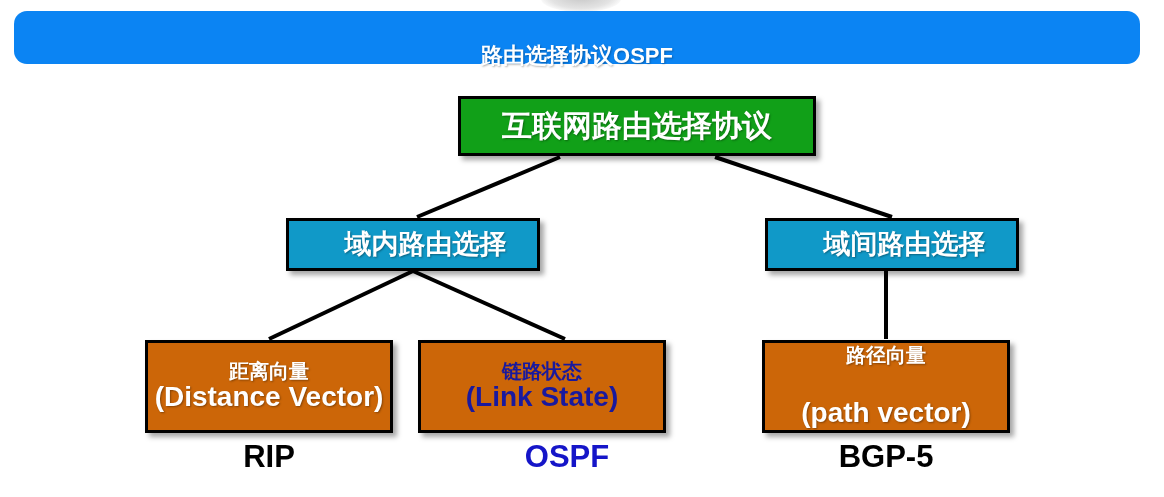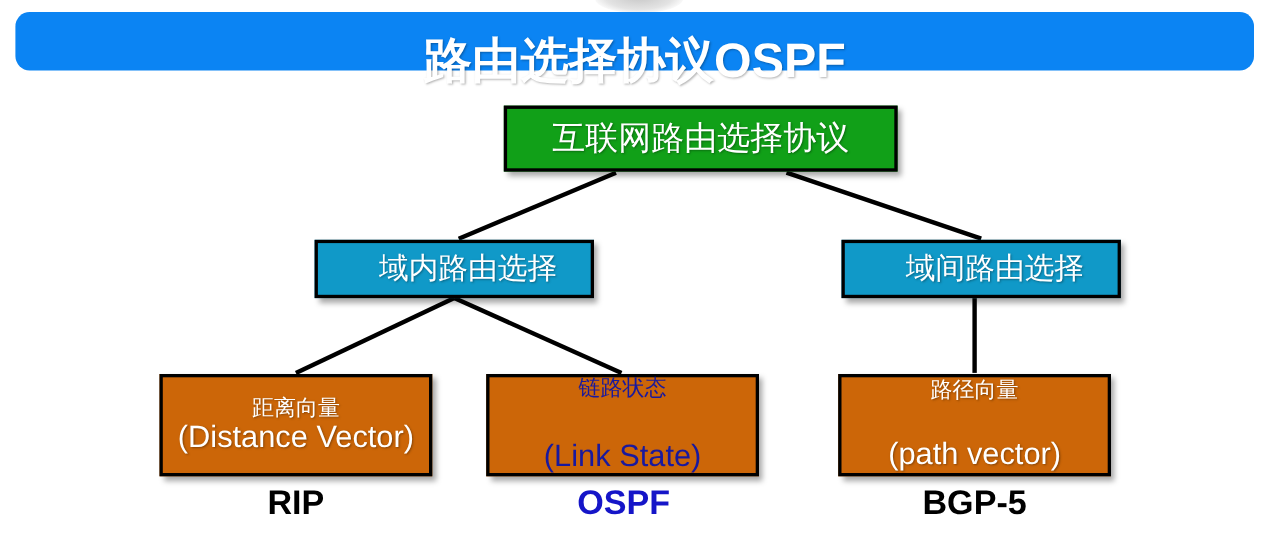--- a/index.html
+++ b/index.html
@@ -41,21 +41,21 @@
     width: 1126px;
     height: 53px;
     background: #0B84F3;
     border-radius: 13px;
     display: flex;
     align-items: center;
     justify-content: center;
   }
   .title-text {
     color: #ffffff;
-    font-size: 44px;
+    font-size: 22px;
     font-weight: bold;
     letter-spacing: 0px;
     line-height: 1;
     white-space: nowrap;
     text-shadow: 1px 1px 2px rgba(0,0,0,0.30);
     margin-top: 36px;
   }
 
   
   .node {
@@ -68,21 +68,21 @@
     justify-content: center;
     text-align: center;
     box-shadow: 4px 4px 5px rgba(0,0,0,0.35);
     z-index: 3;
   }
   .node .line1,
   .node .line2 {
     display: block;
     line-height: 1.07;
     white-space: nowrap;
-    font-weight: normal;
+    font-weight: bold;
   }
 
   .node-green {
     left: 458px;
     top: 96px;
     width: 358px;
     height: 60px;
     background: #11A018;
   }
   .node-green .line1 {
@@ -106,21 +106,21 @@
     text-shadow: 1px 1px 2px rgba(0,0,0,0.35);
   }
 
   .node-orange {
     width: 248px;
     height: 93px;
     background: #CC6608;
     top: 340px;
   }
   .node-orange.b1 { left: 145px; }
-  .node-orange.b2 { left: 442px; justify-content: space-between; }
+  .node-orange.b2 { left: 418px; }
   .node-orange.b3 { left: 762px; gap: 32px; }
   .node-orange .line1 { font-size: 20px; }
   .node-orange .line2 { font-size: 28px; }
   .node-orange.white-text .line1,
   .node-orange.white-text .line2 {
     color: #ffffff;
     text-shadow: 1px 1px 2px rgba(0,0,0,0.35);
   }
   .node-orange.navy-text .line1,
   .node-orange.navy-text .line2 {

